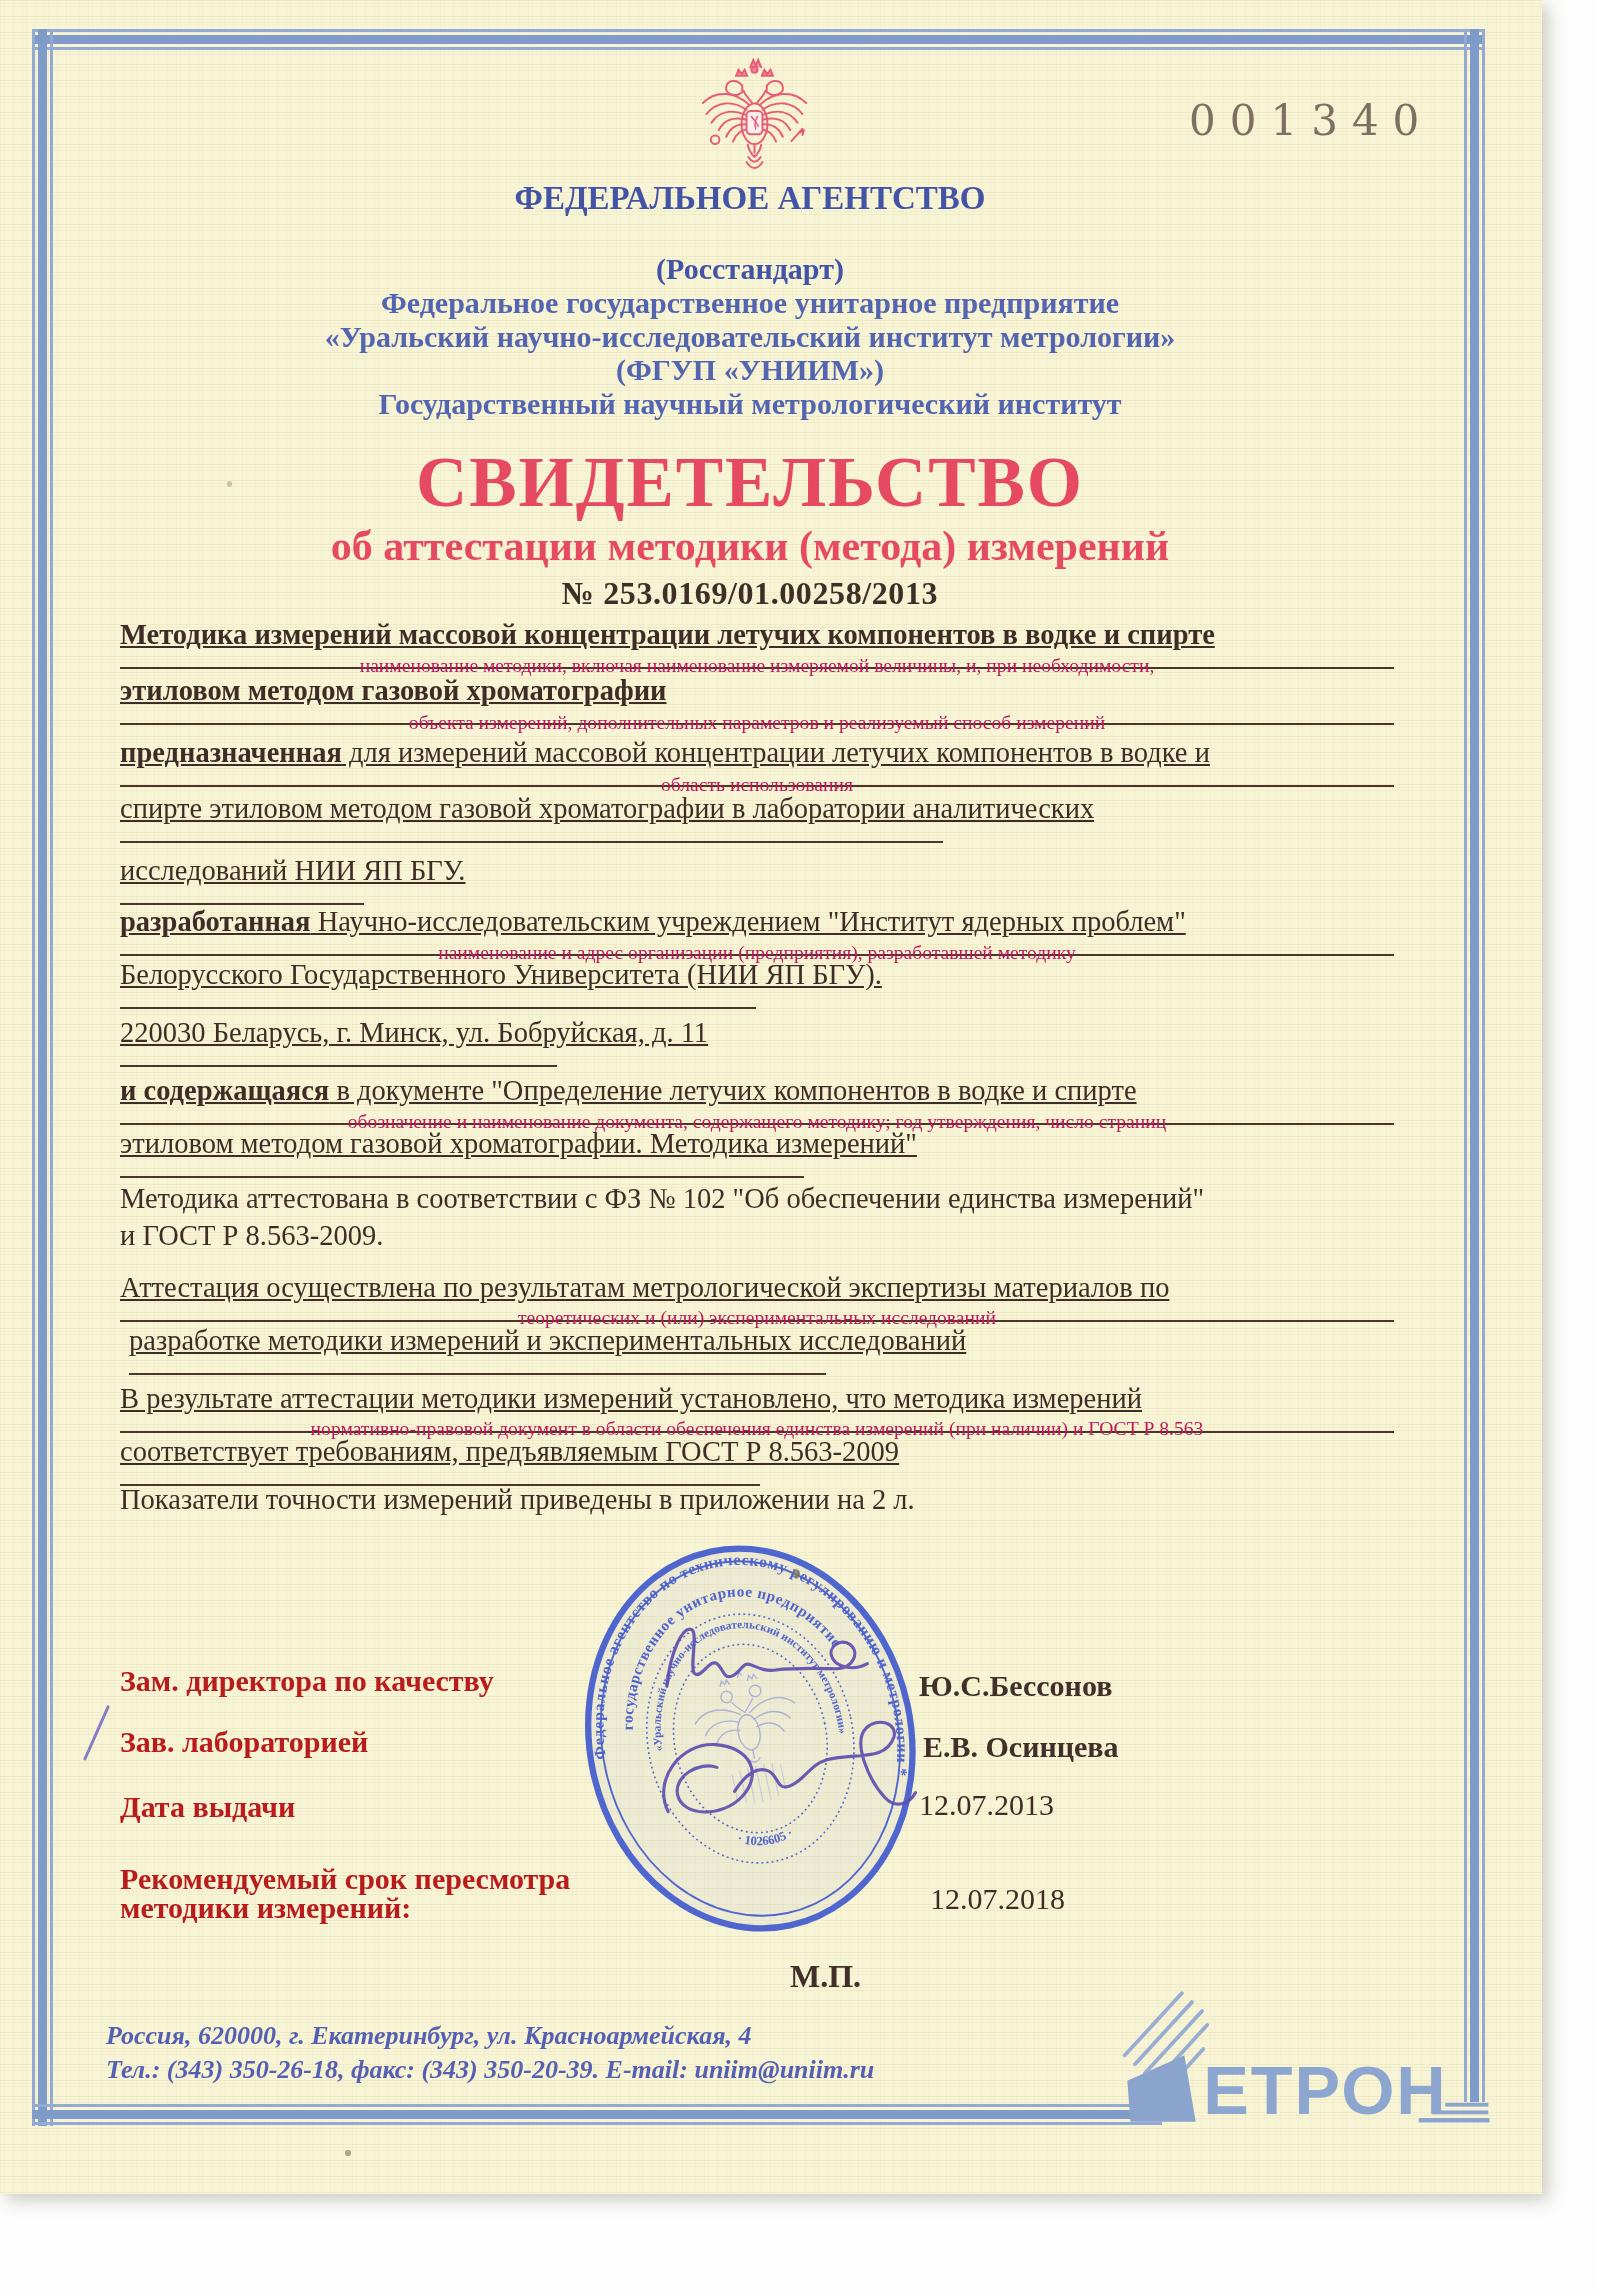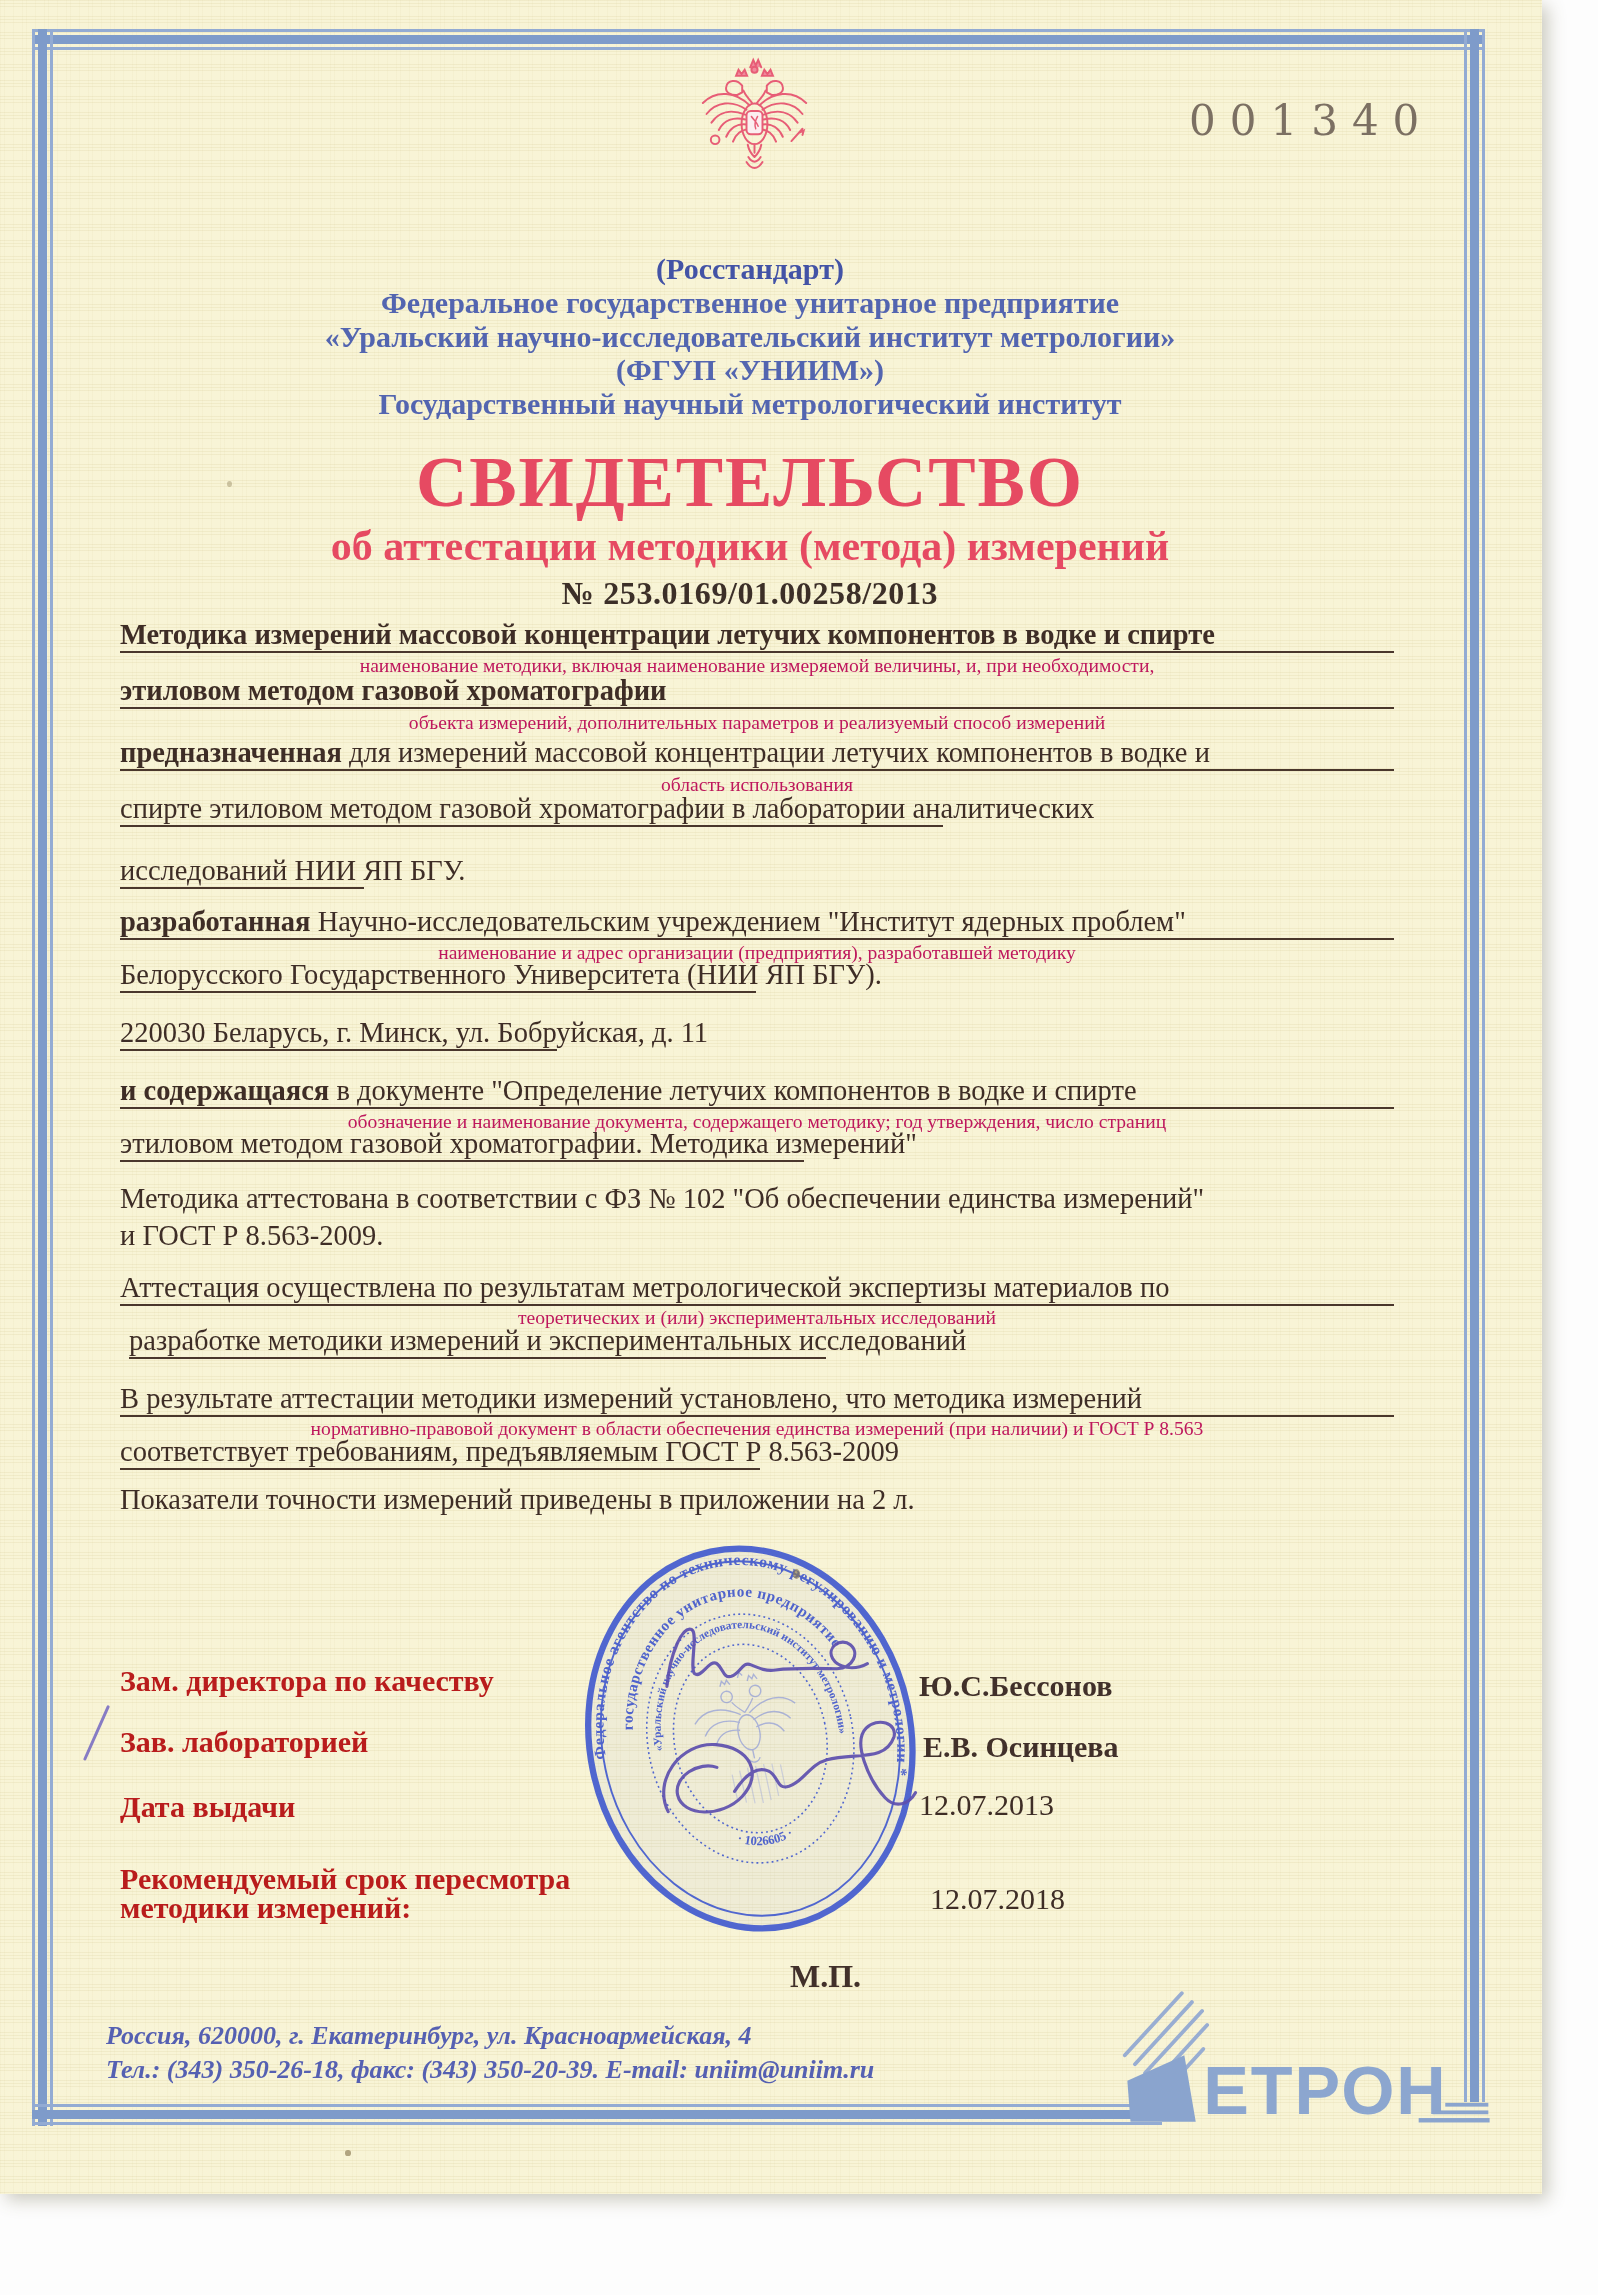--- a/index.html
+++ b/index.html
@@ -26,21 +26,21 @@
   .title-main{position:absolute;left:63px;width:1374px;text-align:center;font-weight:bold;
               color:#e64a62;font-size:71px;letter-spacing:1.9px;}
   .title-sub{position:absolute;left:63px;width:1374px;text-align:center;font-weight:bold;
              color:#e64a62;font-size:42px;}
   .title-num{position:absolute;left:63px;width:1374px;text-align:center;font-weight:bold;
              color:#3c2f28;font-size:32px;letter-spacing:0.6px;}
   
   .body-area{position:absolute;left:120px;top:0;width:1274px;}
   .row{position:absolute;left:0;font-size:28.5px;line-height:1.12;color:#3e2d26;white-space:nowrap;}
   .row .b{font-weight:bold;}
-  .ul{border-bottom:2.5px solid #4a372c;padding-bottom:0;display:inline-block;}
+  .ul{border-bottom:2.5px solid #4a372c;padding-bottom:16px;display:inline-block;text-decoration:underline;}
   .ul-full{width:1274px;}
   .w1300{width:823px;} .w385{width:244px;} .w1005{width:636px;} .w690{width:437px;}
   .w1080{width:684px;} .w1100{width:697px;} .w1010{width:640px;}
   .cap{position:absolute;left:0;width:1274px;text-align:center;font-size:19.6px;color:#be185d;white-space:nowrap;}
   .plain{position:absolute;left:0;font-size:28.5px;color:#3e2d26;white-space:nowrap;}
   
   .lab{position:absolute;font-size:30px;font-weight:bold;color:#b91c1c;white-space:nowrap;}
   .nam{position:absolute;font-size:30px;font-weight:bold;color:#41302a;white-space:nowrap;}
   .val{position:absolute;font-size:30px;color:#3e2d26;white-space:nowrap;}
   .mp{position:absolute;font-size:32px;font-weight:bold;color:#41302a;}
@@ -80,20 +80,21 @@
       <path d="M95,106 c5,7 8,8 11,16 M105,106 c-4,7 -6,12 -3,20" stroke-width="2.4"></path>
       <path d="M100,151 l0,14 M89,152 c2,10 7,16 11,20 M111,152 c-2,10 -7,16 -11,20"></path>
       <path d="M90,172 c6,10 14,10 20,0 M87,180 c8,13 18,13 26,0"></path>
       <circle cx="36" cy="144" r="7"></circle>
       <path d="M160,146 l18,-20 M174,132 l6,-3 -2,7"></path>
     </g>
   </svg>
 
   <div class="serial">001340</div>
 
+  <div class="hdr" style="top:180px;font-size:33px;">ФЕДЕРАЛЬНОЕ АГЕНТСТВО</div>
   <div class="hdr" style="top:252px;font-size:30px;">(Росстандарт)</div>
   <div class="hdr small" style="top:286px;font-size:30px;">Федеральное государственное унитарное предприятие</div>
   <div class="hdr small" style="top:320px;font-size:30px;">«Уральский научно-исследовательский институт метрологии»</div>
   <div class="hdr small" style="top:353px;font-size:30px;">(ФГУП «УНИИМ»)</div>
   <div class="hdr small" style="top:387px;font-size:30px;">Государственный научный метрологический институт</div>
 
   <div class="title-main" style="top:442px;">СВИДЕТЕЛЬСТВО</div>
   <div class="title-sub" style="top:522px;">об аттестации методики (метода) измерений</div>
   <div class="title-num" style="top:575px;">№ 253.0169/01.00258/2013</div>
 

